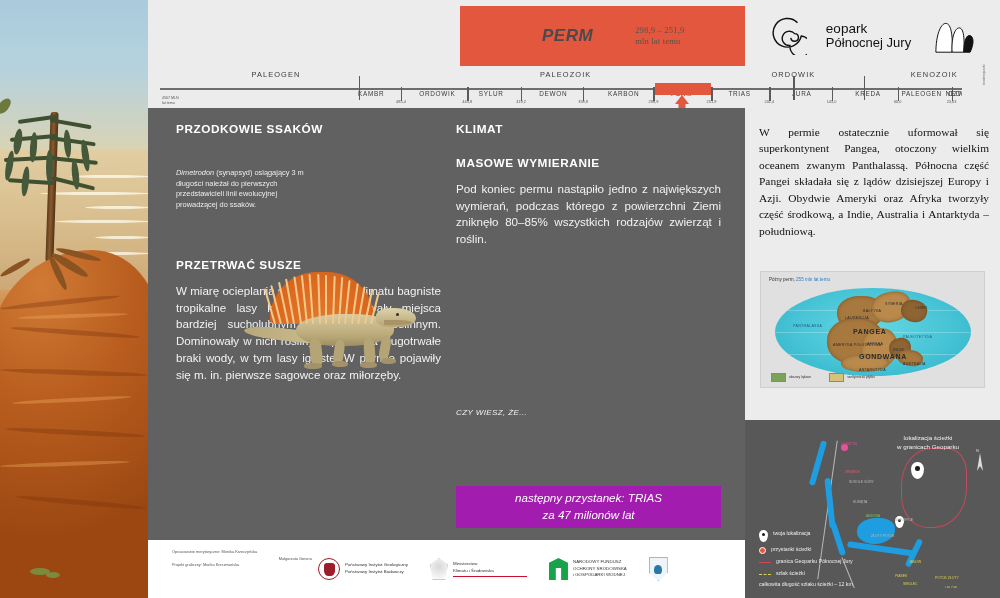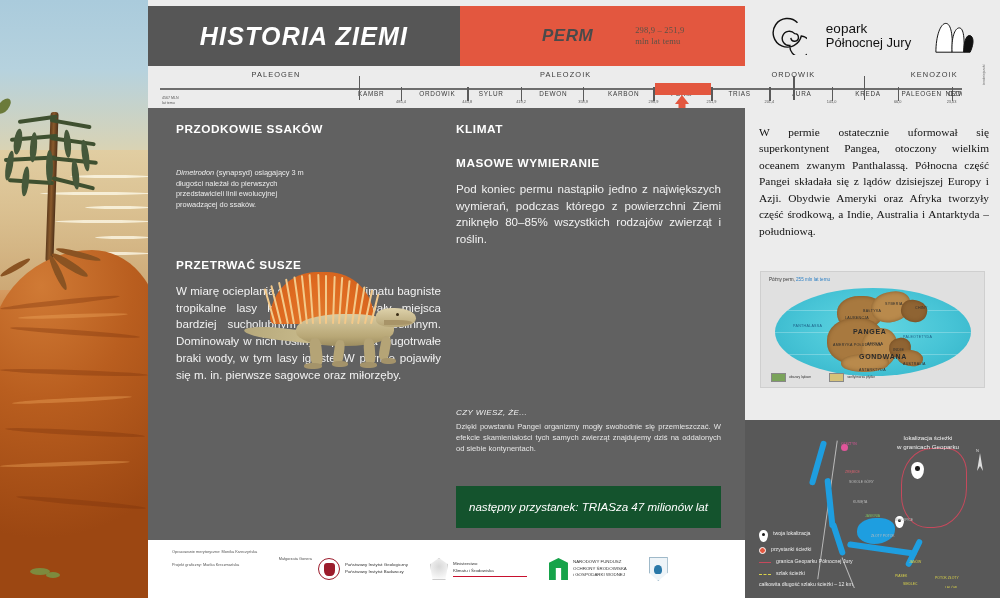--- a/index.html
+++ b/index.html
@@ -206,21 +206,21 @@
   }
   .didyou h3 {
     color: #f0f0f0; font-size: 8px; font-style: italic; font-weight: normal;
     letter-spacing: .4px; margin-bottom: 4px;
   }
   .didyou p {
     color: #e6e6e6; font-size: 7.6px; line-height: 1.45; text-align: justify;
   }
   .nextstop {
     position: absolute; left: 308px; top: 378px; width: 265px; height: 42px;
-    background: #14532d; display: flex; flex-direction: row;
+    background: #a21caf; display: flex; flex-direction: column;
     align-items: center; justify-content: center;
   }
   .nextstop span {
     color: #fff; font-size: 11.6px; font-style: italic; line-height: 1.45;
   }
 
   
   .footer {
     position: absolute; left: 148px; top: 540px; width: 597px; height: 58px;
     background: #fff;
@@ -406,23 +406,20 @@
     <div class="ps-rockhi" style="left:18px;top:314px;width:110px;transform:rotate(-2deg);"></div>
     <div class="ps-rockline" style="left:0px;top:370px;width:148px;transform:rotate(2deg);"></div>
     <div class="ps-rockhi" style="left:12px;top:398px;width:120px;transform:rotate(-3deg);"></div>
     <div class="ps-rockline" style="left:5px;top:430px;width:140px;transform:rotate(3deg);"></div>
     <div class="ps-rockhi" style="left:0px;top:462px;width:130px;transform:rotate(-2deg);"></div>
     <div class="ps-rockline" style="left:16px;top:500px;width:130px;transform:rotate(5deg);"></div>
     <div class="ps-smallplant" style="left:30px;top:568px;width:20px;height:7px;"></div>
     <div class="ps-smallplant" style="left:46px;top:572px;width:14px;height:6px;"></div>
   </div>
 
-  <div class="hdr-dark">
-    <div class="hdr-title">HISTORIA ZIEMI</div>
-  </div>
   <div class="hdr-red">
     <div class="hdr-period">PERM</div>
     <div class="hdr-age">
       <div>298,9 – 251,9</div>
       <div>mln lat temu</div>
     </div>
   </div>
   <div class="hdr-logo">
     <div class="logo-wrap">
       <svg width="38" height="38" viewBox="0 0 40 40">
@@ -541,21 +538,20 @@
     </div>
 
     <div class="col col-b">
       <h2 class="sec">KLIMAT</h2>
       <h2 class="sec" style="margin-top:20px;">MASOWE WYMIERANIE</h2>
       <p class="body">Pod koniec permu nastąpiło jedno z największych wymierań, podczas którego z powierzchni Ziemi zniknęło 80–85% wszystkich rodzajów zwierząt i roślin.</p>
     </div>
 
     <div class="didyou">
       <h3>CZY WIESZ, ŻE...</h3>
-      <p>Dzięki powstaniu Pangei organizmy mogły swobodnie się przemieszczać. W efekcie skamieniałości tych samych zwierząt znajdujemy dziś na oddalonych od siebie kontynentach.</p>
     </div>
 
     <div class="nextstop">
       <span>następny przystanek: TRIAS</span>
       <span>za 47 milionów lat</span>
     </div>
   </div>
 
   <div class="footer">
     <div class="credits">

